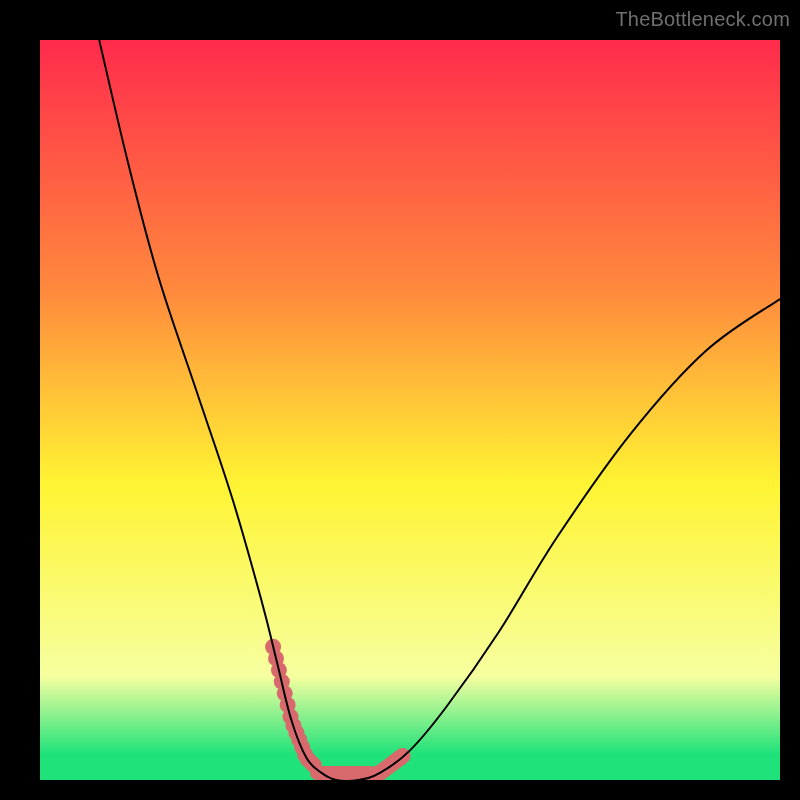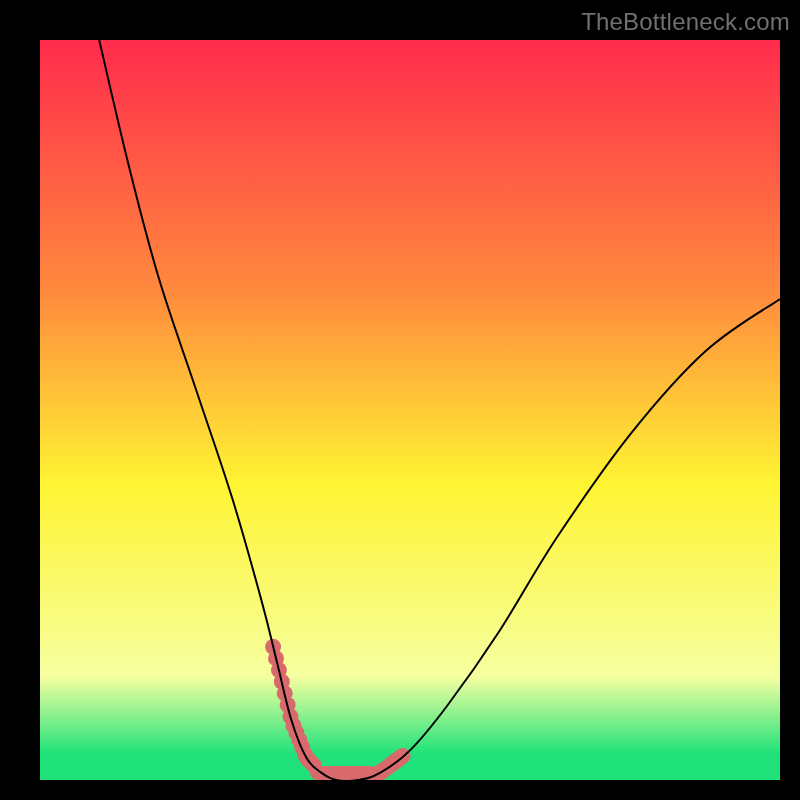--- a/index.html
+++ b/index.html
@@ -32,21 +32,21 @@
     top: 0;
     width: 100%;
     height: 100%;
     pointer-events: none;
   }
   #attribution {
     position: absolute;
     top: 8px;
     right: 10px;
     color: #707070;
-    font-size: 24px;
+    font-size: 20px;
     font-weight: 500;
     letter-spacing: 0.2px;
     font-family: Arial, Helvetica, sans-serif;
   }
 </style>
 </head>
 <body>
 
 <div id="attribution">TheBottleneck.com</div>
 

